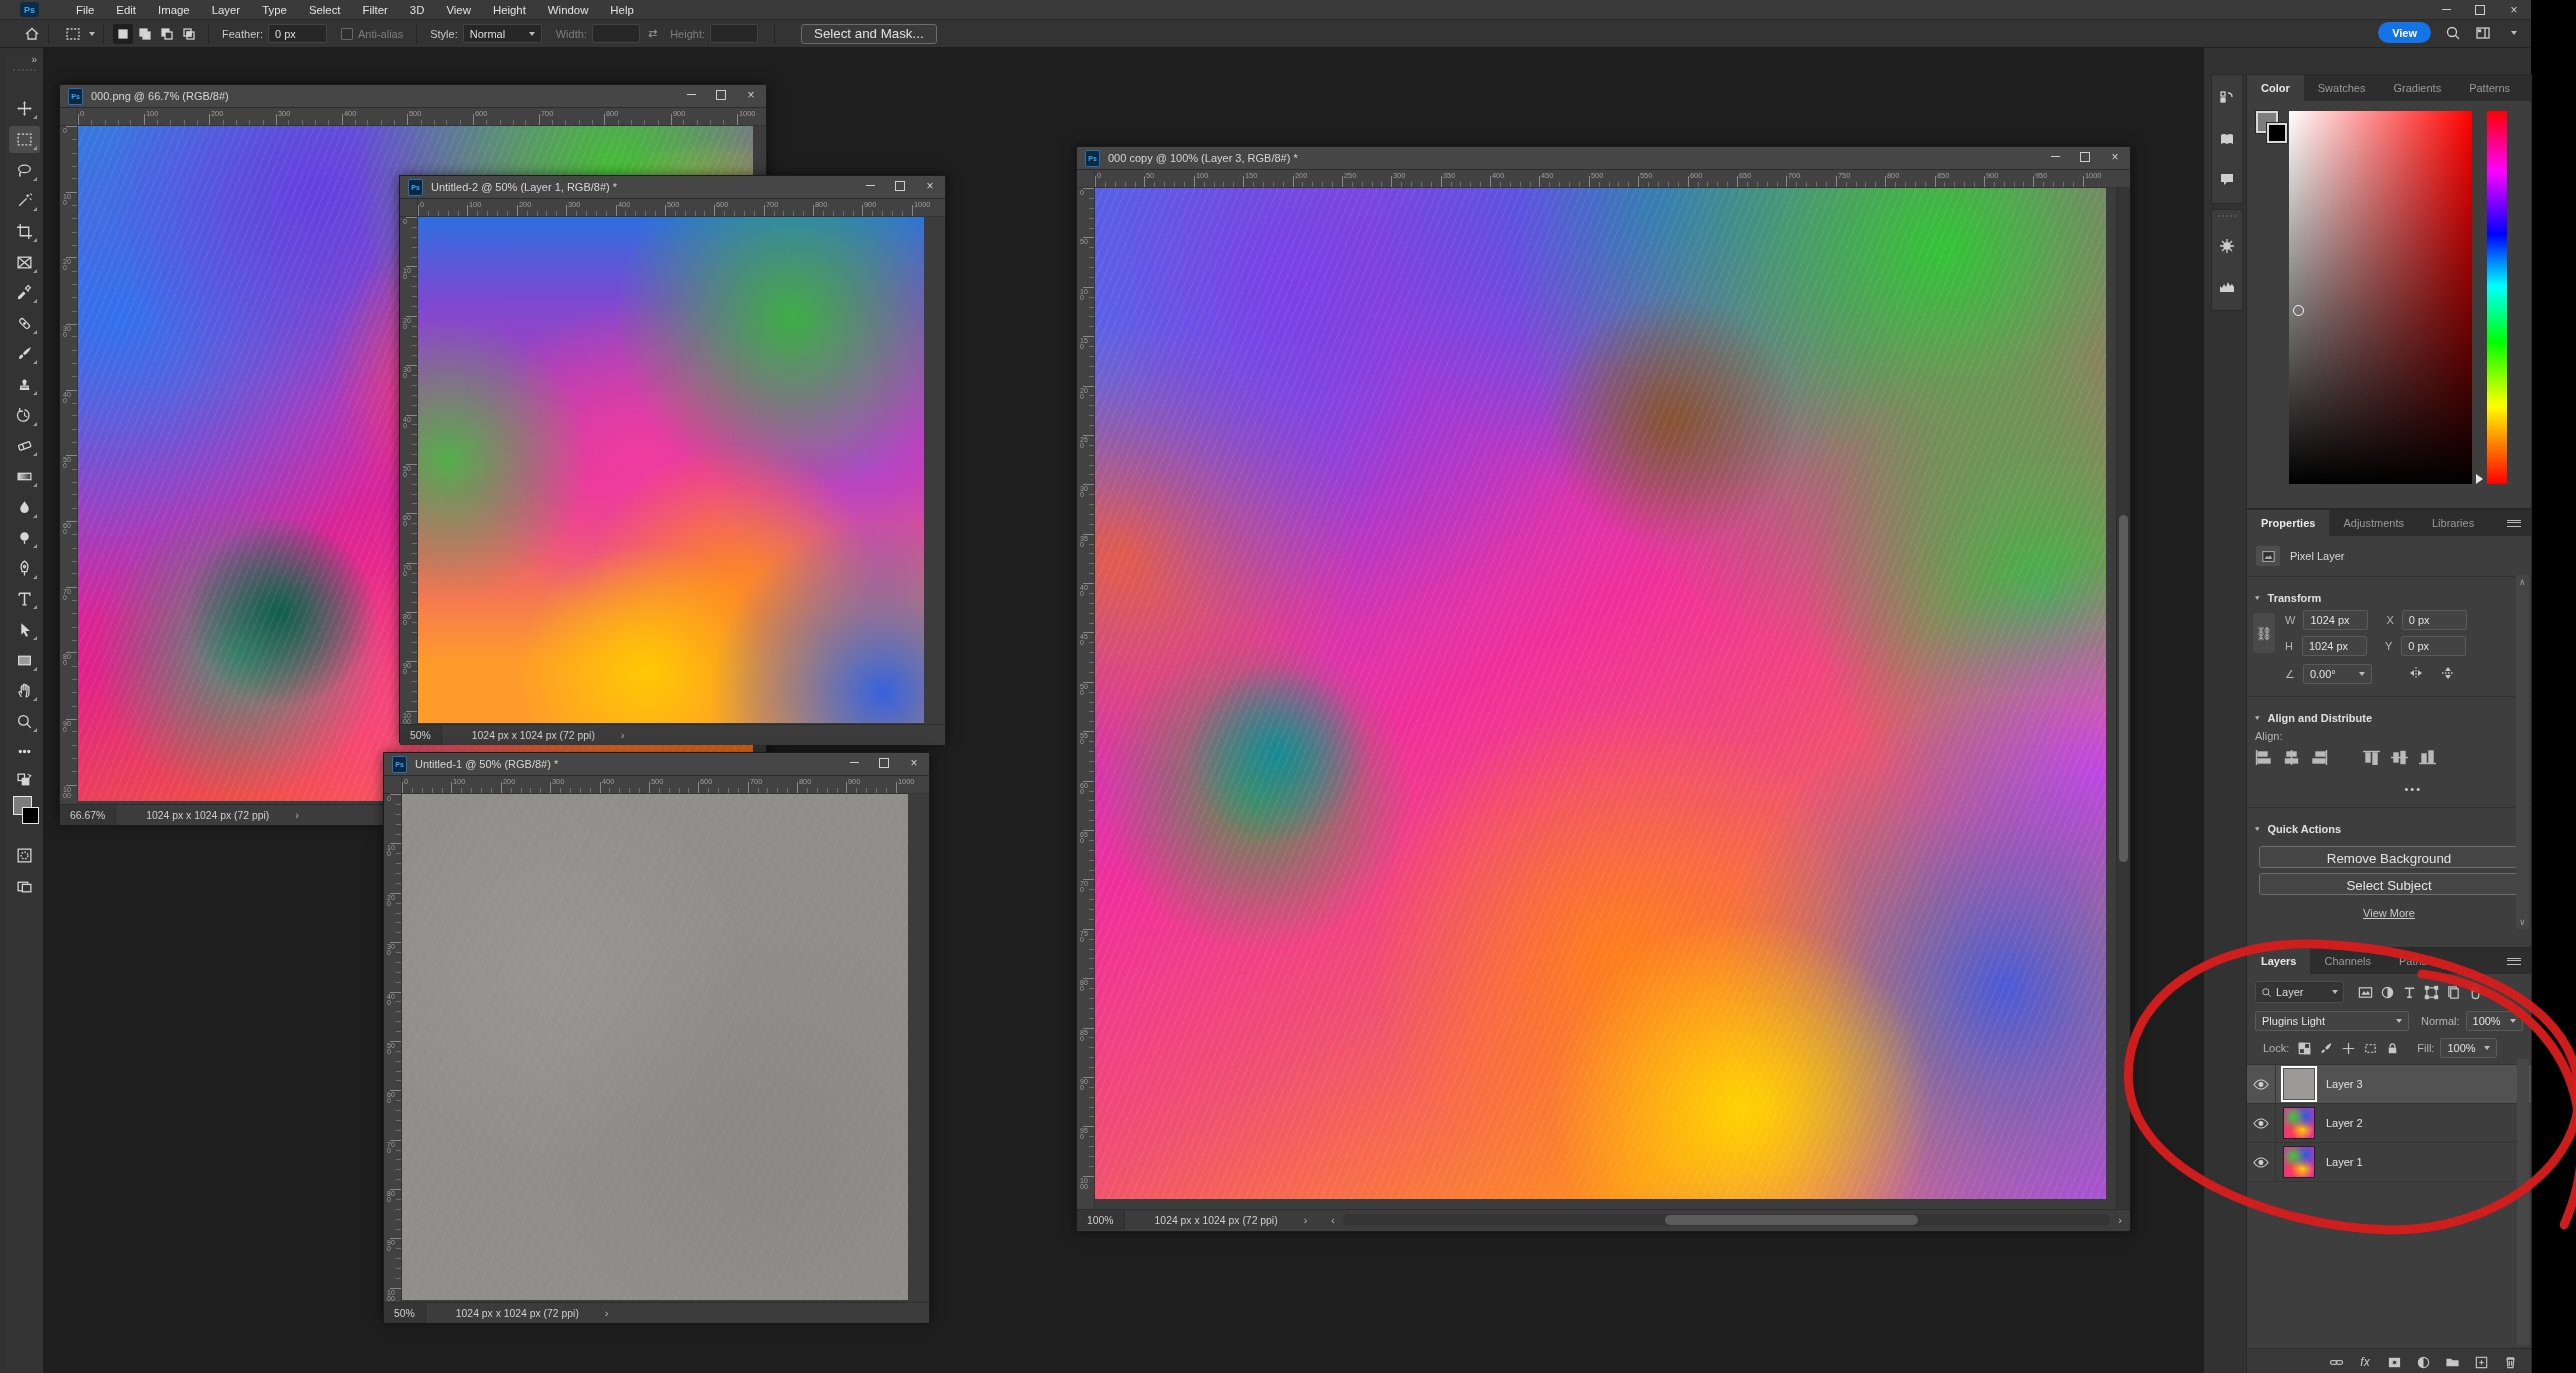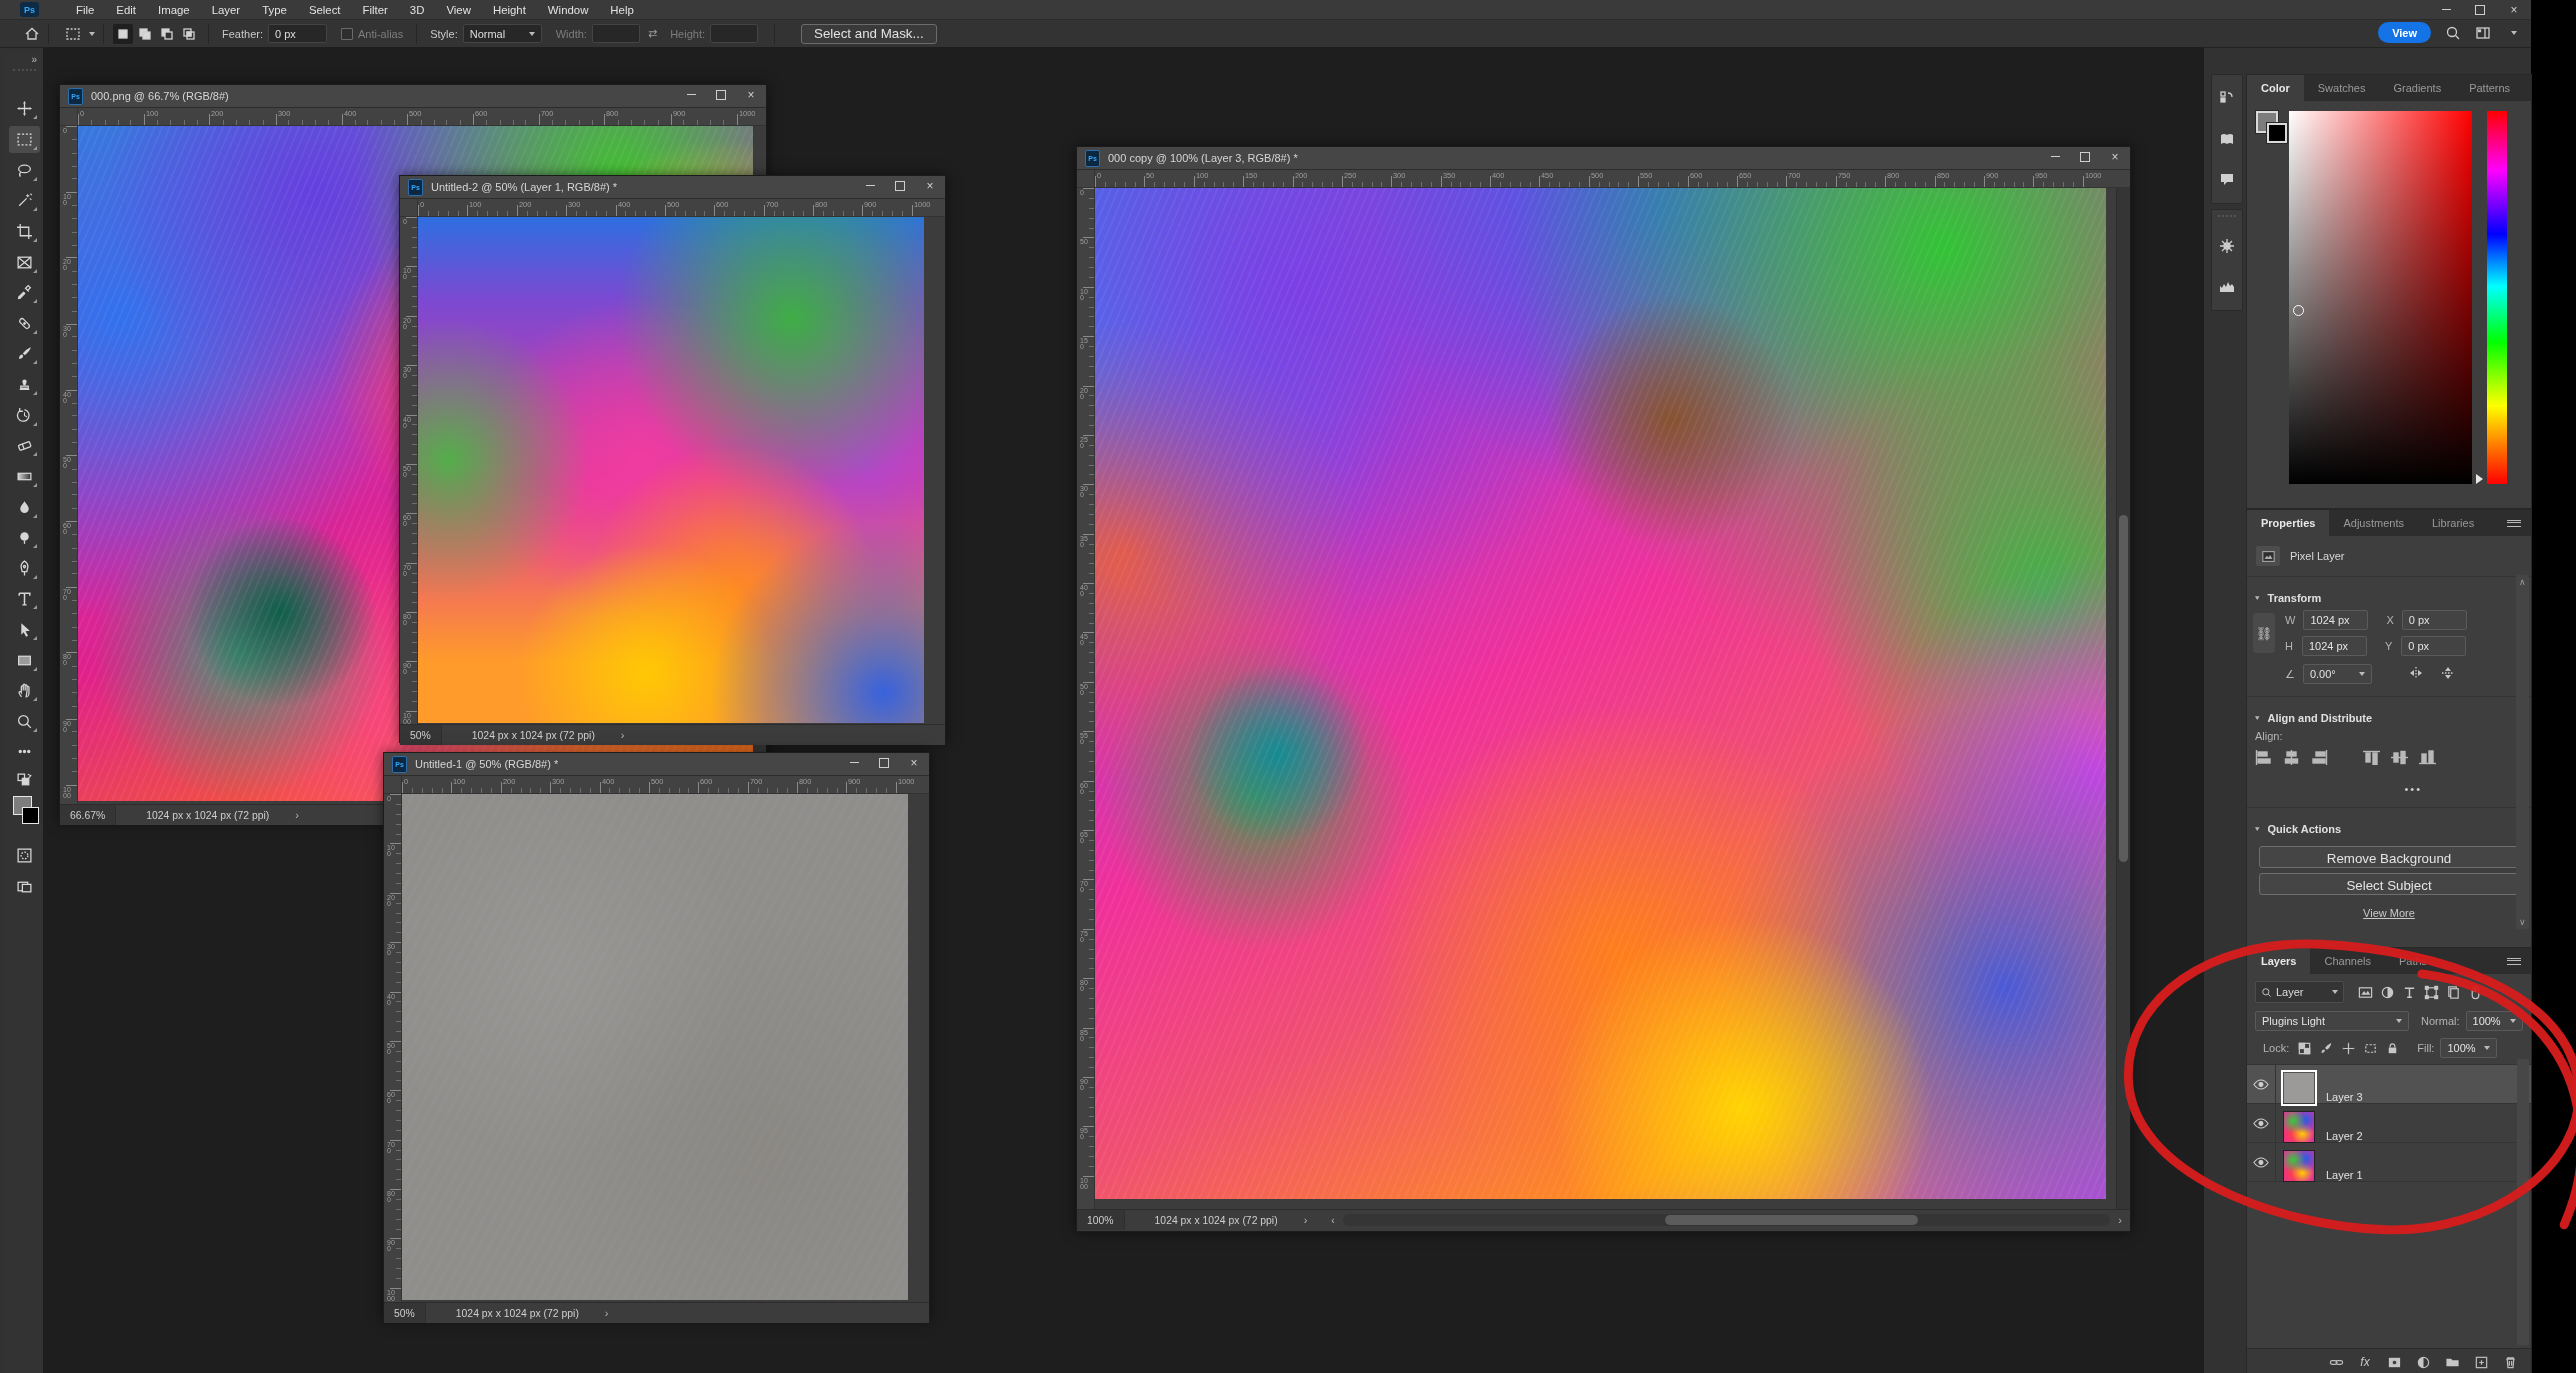--- a/index.html
+++ b/index.html
@@ -157,21 +157,21 @@
   .qbtn{display:block;width:261px;height:22px;margin:5px auto 0;background:#454545;border:1px solid #6e6e6e;border-radius:3px;color:#e4e4e4;text-align:center;line-height:22px;}
   .viewmore{display:block;text-align:center;margin-top:12px;color:#c9c9c9;text-decoration:underline;}
   .pscroll{position:absolute;right:2px;top:65px;bottom:18px;width:13px;background:#454545;border-radius:2px;}
   .pscroll .chev{position:absolute;left:3px;color:#9f9f9f;font-size:9px;}
 
   
   .kindbox{height:20px;width:77px;background:#343434;border:1px solid #4c4c4c;border-radius:2px;display:flex;align-items:center;padding:0 5px;color:#ddd;gap:4px;}
   .fic{width:22px;height:20px;display:flex;align-items:center;justify-content:center;}
   .fic svg{width:15px;height:15px;stroke:#c7c7c7;fill:none;stroke-width:1.3;}
   .ddl{height:18px;background:#434343;border:1px solid #5a5a5a;border-radius:2px;display:flex;align-items:center;padding:0 6px;color:#e4e4e4;}
-  .lrow{height:38px;display:flex;align-items:flex-end;border-bottom:1px solid #343434;}
+  .lrow{height:38px;display:flex;align-items:center;border-bottom:1px solid #343434;}
   .lrow.sel{background:#525252;}
   .eyebox{width:28px;display:flex;align-items:center;justify-content:center;border-right:1px solid #343434;align-self:stretch;}
   .thumb{width:30px;height:30px;margin-left:8px;outline:1px solid #222;position:relative;flex:none;}
   .thumb-gray{background:#9b9a98;}
   .thumb-art{background:
      radial-gradient(circle at 30% 30%, #3ac83a, rgba(0,0,0,0) 42%),
      radial-gradient(circle at 72% 25%, #2a5ce6, rgba(0,0,0,0) 46%),
      radial-gradient(circle at 62% 72%, #ffd000, rgba(0,0,0,0) 40%),
      radial-gradient(circle at 28% 76%, #ff3c50, rgba(0,0,0,0) 46%),#e0309a;}
   .thumb.selected-thumb{outline:2px solid #fff;outline-offset:1px;}

